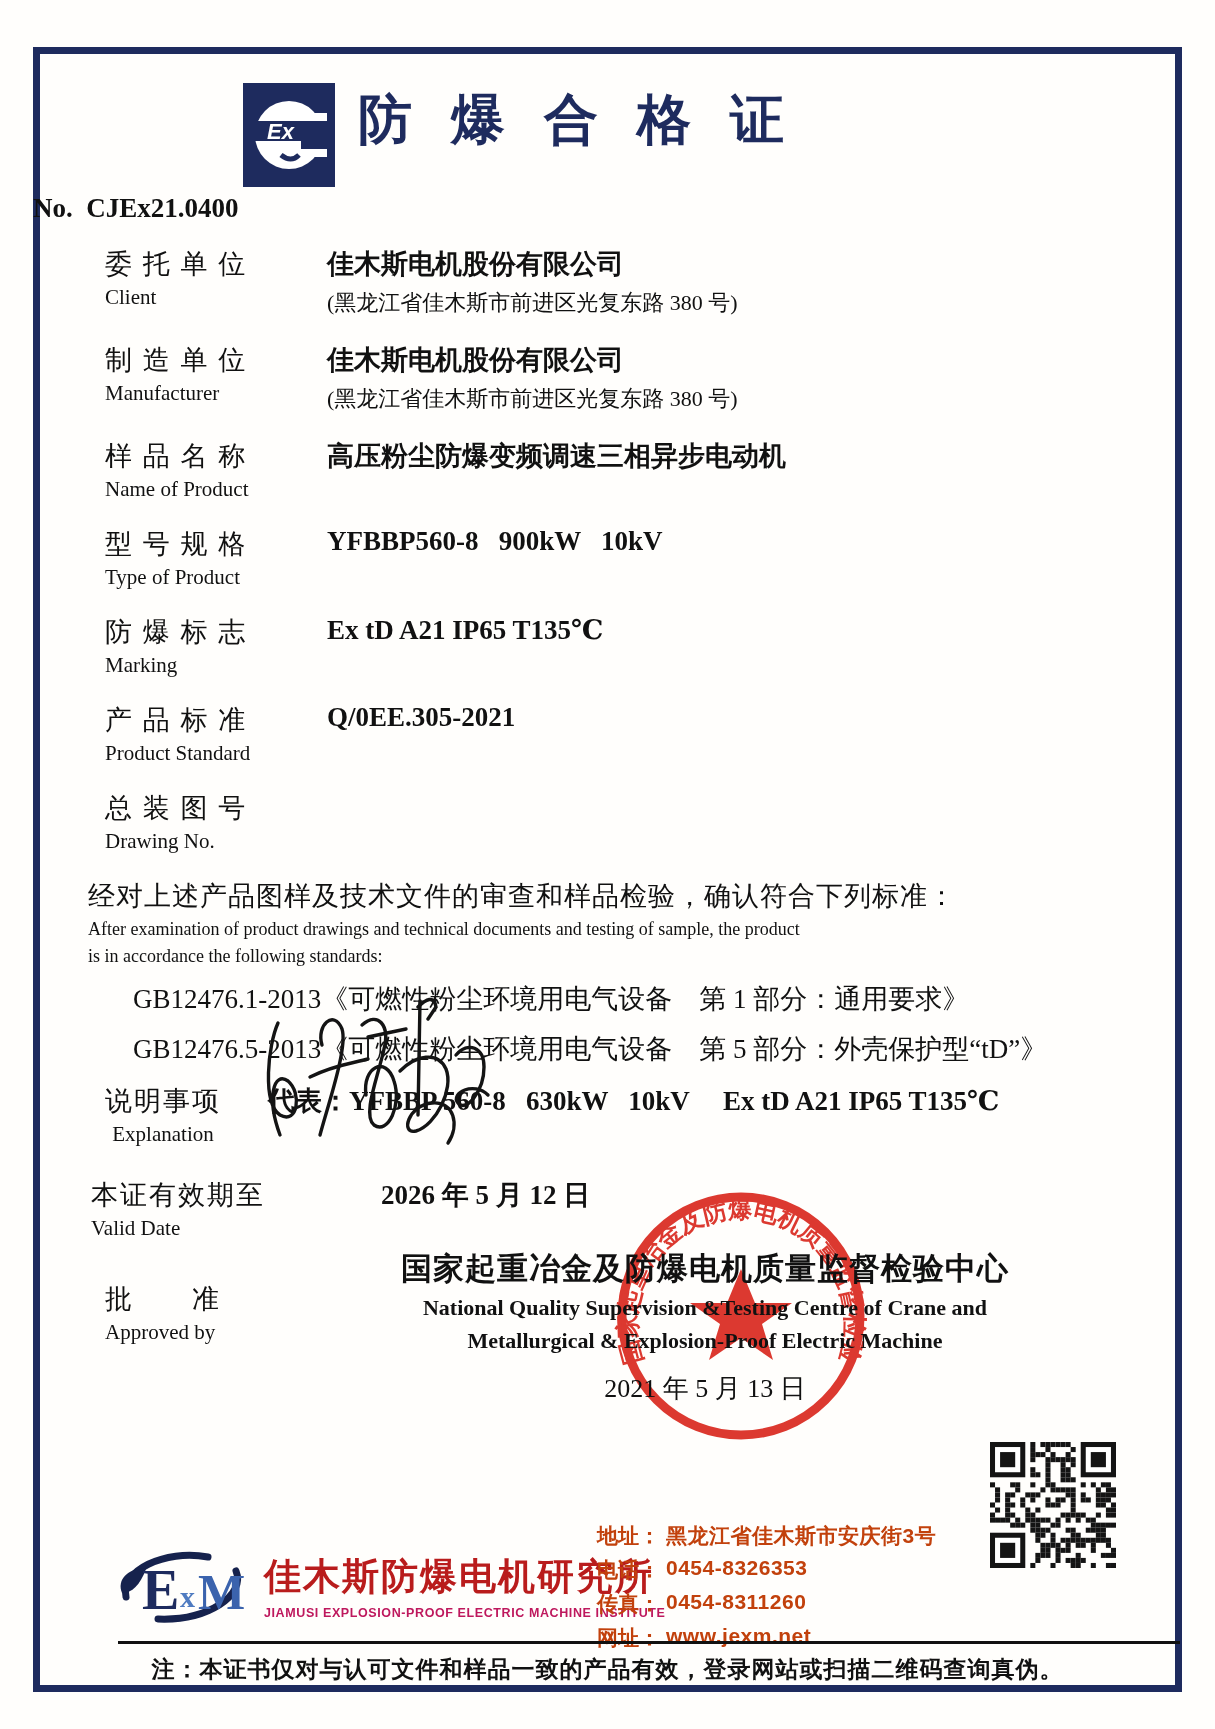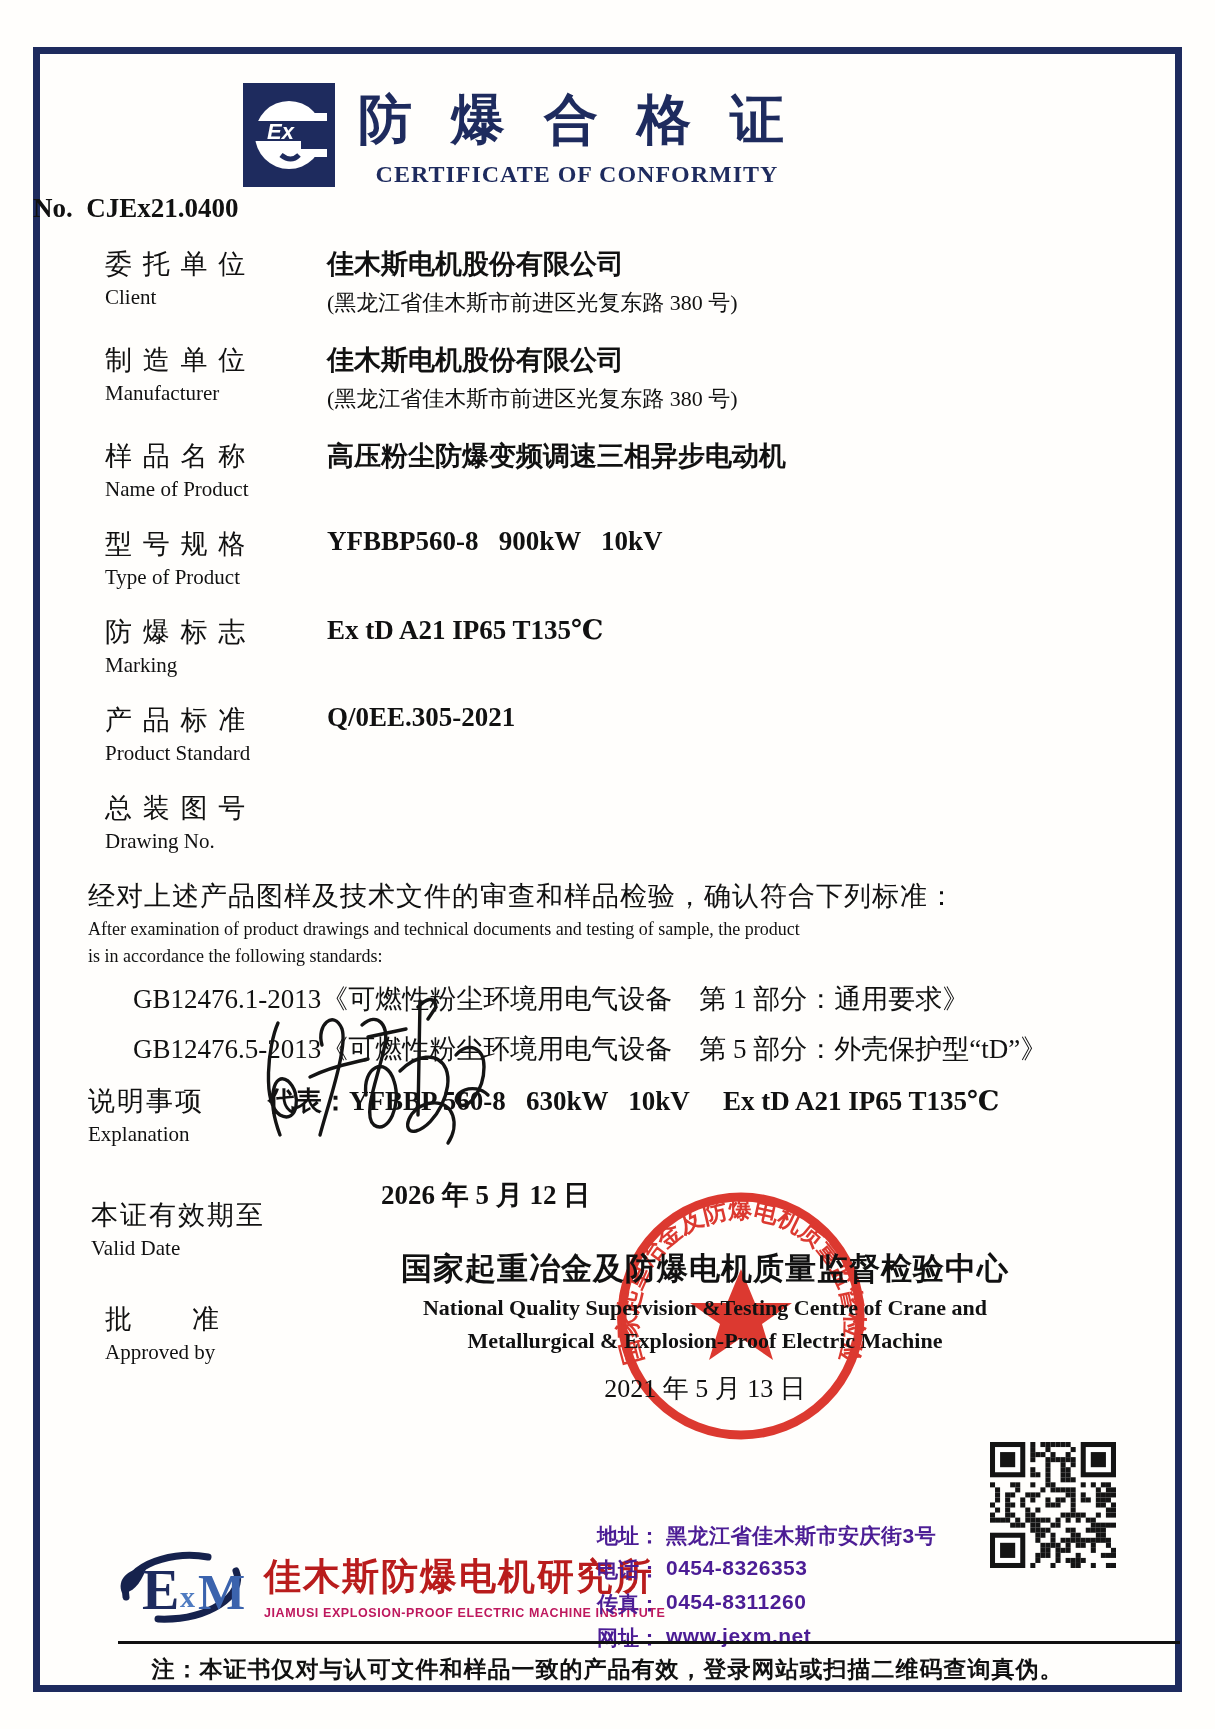--- a/index.html
+++ b/index.html
@@ -34,25 +34,25 @@
   .fl .cn{font-size:27px; letter-spacing:2px; white-space:pre;}
   .fl .en{font-size:21px; margin-top:3px;}
   .fv{flex:1;}
   .fv .v1{font-size:27px; font-weight:bold; white-space:pre-wrap;}
   .fv .v2{font-size:22px; margin-top:6px; white-space:pre-wrap;}
   
   .statement{margin-top:10px;}
   .st-cn{font-size:27px; letter-spacing:1px;}
   .st-en{font-size:18px; line-height:1.25; margin-top:4px;}
   .std{font-size:27px; margin-left:45px; margin-top:14px; white-space:pre-wrap;}
-  .exp{display:flex; margin-top:16px;}
+  .exp{display:flex; margin-top:16px;text-align:center;}
   .exp .fl{width:150px; flex:0 0 150px;}
   .exp .val{font-size:27px; font-weight:bold; white-space:pre-wrap; margin-left:30px;}
   .valid{display:flex; margin-top:30px; padding-left:3px;}
-  .valid .fl{width:230px; flex:0 0 230px;margin-top:20px;}
+  .valid .fl{width:230px; flex:0 0 230px;}
   .valid .val{font-size:27px; font-weight:bold; margin-left:60px; white-space:pre;}
   .approve{display:flex; margin-top:40px; padding-left:17px;}
   
   .signature{position:absolute; left:250px; top:985px; width:260px; height:185px;}
   
   .issuer{position:absolute; left:355px; top:1248px; width:700px; text-align:center;}
   .issuer .cn{font-size:31px; font-weight:bold; letter-spacing:1px; white-space:nowrap;}
   .issuer .en{font-size:22px; font-weight:bold; line-height:1.3; margin-top:4px;}
   .issuer .date{font-size:26px; margin-top:16px; white-space:pre;}
   .stamp{position:absolute; left:610px; top:1185px; width:262px; height:262px; mix-blend-mode:multiply; opacity:.92;}
@@ -63,21 +63,21 @@
   .inst-logo{width:138px; height:82px; margin-right:14px;}
   .inst-cn{
     font-family:Liberation Mono, monospace;
     font-size:37px; font-weight:bold; letter-spacing:2px; color:#b91c1c; white-space:nowrap;
   }
   .inst-en{
     font-family:"Liberation Sans","DejaVu Sans",sans-serif;
     font-size:12.5px; font-weight:bold; letter-spacing:.6px; color:#be185d; margin-top:4px;
   }
   .contact{position:absolute; left:597px; top:1522px; font-family:"Liberation Sans","DejaVu Sans",sans-serif;}
-  .crow{font-size:21px; font-weight:600; color:#4c1d95; margin-bottom:6px; display:flex;}
+  .crow{font-size:21px; font-weight:600; color:#c2410c; margin-bottom:6px; display:flex;}
   .crow .cl{white-space:pre;}
   .crow .cv{margin-left:6px; letter-spacing:.5px;}
   .divider{position:absolute; left:118px; top:1641px; width:1062px; height:3px; background:#111;}
   .note{
     position:absolute; left:40px; top:1654px; width:1135px; text-align:center;
     font-family:"Liberation Sans","DejaVu Sans",sans-serif;
     font-size:23px; font-weight:700; color:#111; letter-spacing:1px;
   }
 </style>
 </head>
@@ -92,21 +92,20 @@
     <rect x="0" y="38" width="92" height="20" fill="#1e2b5e"></rect>
     <rect x="58" y="30" width="34" height="44" fill="#1e2b5e"></rect>
     <rect x="58" y="30" width="26" height="8" fill="#ffffff"></rect>
     <rect x="58" y="66" width="26" height="8" fill="#ffffff"></rect>
     <path d="M38 72 q10 8 18 0" stroke="#1e2b5e" stroke-width="5" fill="none"></path>
     <text x="24" y="56" font-family="Liberation Sans, sans-serif" font-size="22" font-weight="bold" font-style="italic" fill="#ffffff">Ex</text>
   </svg>
 
   <div class="header">
     <div class="title-cn">防 爆 合 格 证</div>
-    <div class="title-en">CERTIFICATE  OF  CONFORMITY</div>
   </div>
   <div class="certno">
     <span>No.</span><span>&nbsp;&nbsp;</span><span>CJEx21.0400</span>
   </div>
 
   <div class="content">
 
     <div class="frow">
       <div class="fl">
           <div class="cn">委 托 单 位</div>

